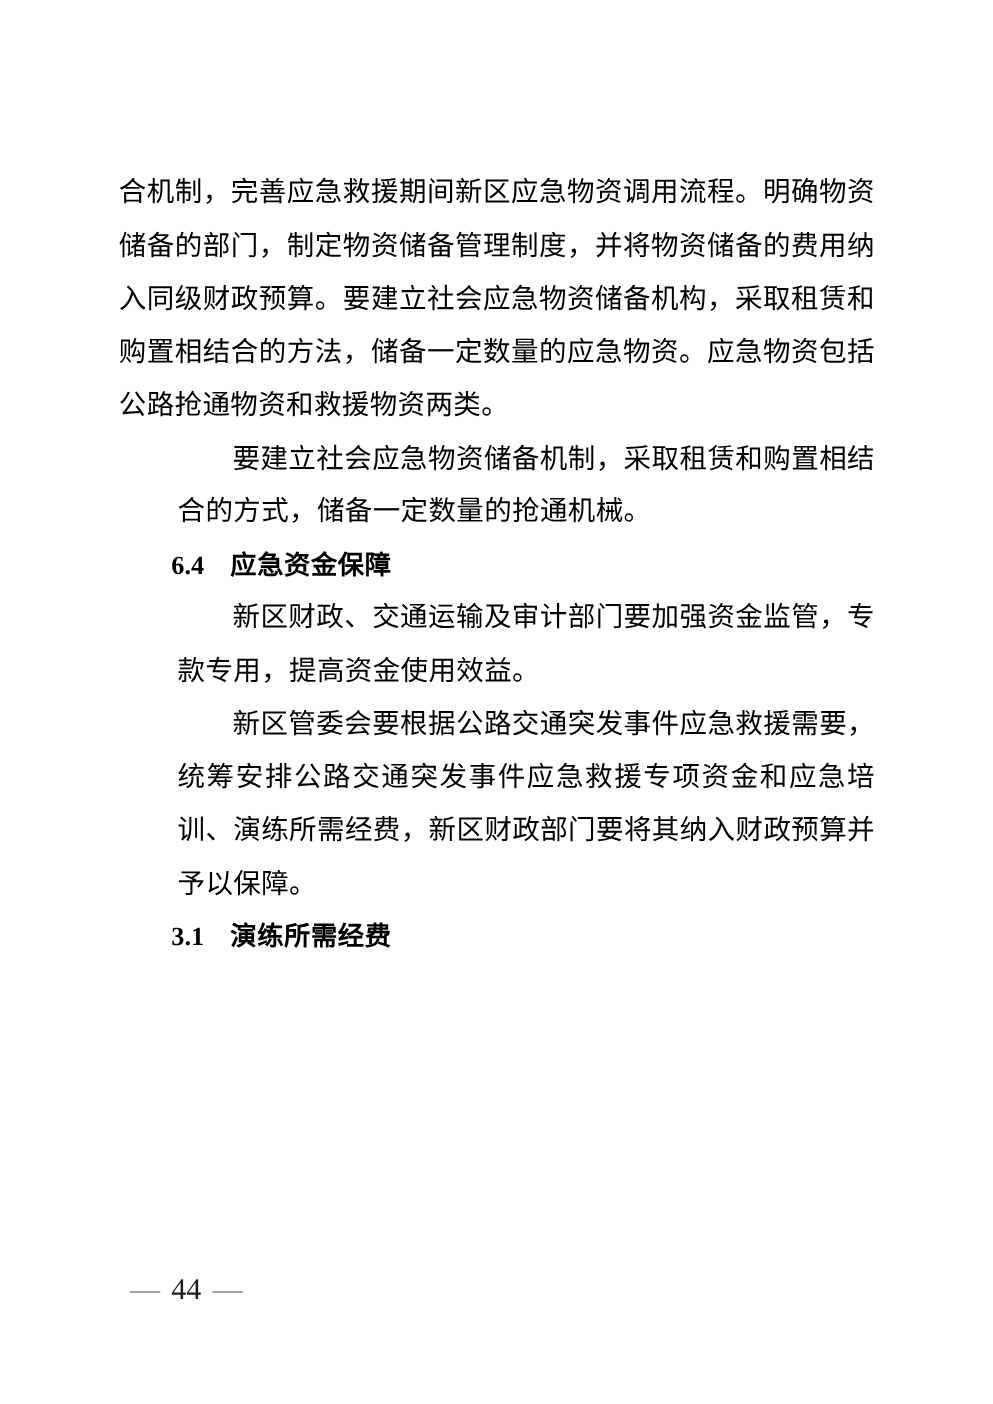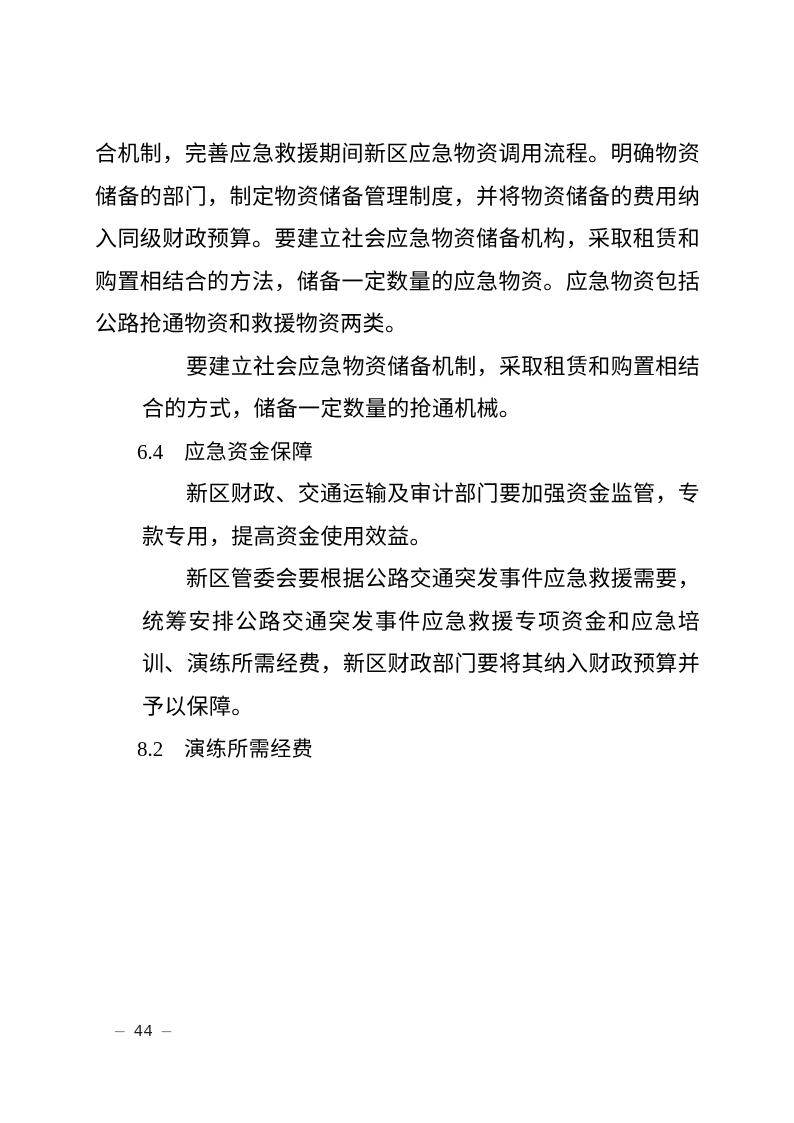--- a/index.html
+++ b/index.html
@@ -32,38 +32,38 @@
     padding: 0;
   }
   .para.indent {
     text-indent: 2em;
     margin-left: 47px;
   }
   .heading {
     margin: 0;
     padding-left: 2em;
     font-size: 21px;
-    font-weight: normal;
+    font-weight: bold;
     line-height: 42.5px;
     text-align: left;
     letter-spacing: 0.5px;
   }
   .heading .hnum {
     font-family: "Liberation Serif", serif;
     font-size: 21px;
     margin-right: 1em;
     letter-spacing: 0;
   }
   .footer {
     position: absolute;
-    left: 115px;
+    left: 104px;
     top: 1018px;
-    font-size: 16px;
+    font-size: 24px;
     line-height: 28px;
-    font-family: Liberation Mono, monospace;
+    font-family: Liberation Serif, serif;
     white-space: nowrap;
   }
   .footer .dash {
     color: #8a8a8a;
     letter-spacing: 0;
   }
   .footer .pagenum {
     color: #1c1c1c;
     margin: 0 9px;
   }
@@ -71,18 +71,18 @@
 </head>
 <body>
 
 <div class="page">
   <div class="content" id="document-body">
       <p class="para">合机制，完善应急救援期间新区应急物资调用流程。明确物资储备的部门，制定物资储备管理制度，并将物资储备的费用纳入同级财政预算。要建立社会应急物资储备机构，采取租赁和购置相结合的方法，储备一定数量的应急物资。应急物资包括公路抢通物资和救援物资两类。</p>
       <p class="para indent">要建立社会应急物资储备机制，采取租赁和购置相结合的方式，储备一定数量的抢通机械。</p>
       <h3 class="heading"><span class="hnum">6.4</span><span class="htitle">应急资金保障</span></h3>
       <p class="para indent">新区财政、交通运输及审计部门要加强资金监管，专款专用，提高资金使用效益。</p>
       <p class="para indent">新区管委会要根据公路交通突发事件应急救援需要，统筹安排公路交通突发事件应急救援专项资金和应急培训、演练所需经费，新区财政部门要将其纳入财政预算并予以保障。</p>
-      <h3 class="heading"><span class="hnum">8.2</span><span class="htitle">演练所需经费</span></h3>
+      <h3 class="heading"><span class="hnum">3.1</span><span class="htitle">演练所需经费</span></h3>
     </div>
   <div class="footer">
     <span class="dash">—</span><span class="pagenum">44</span><span class="dash">—</span>
   </div>
 </div>
 
 </body></html>

